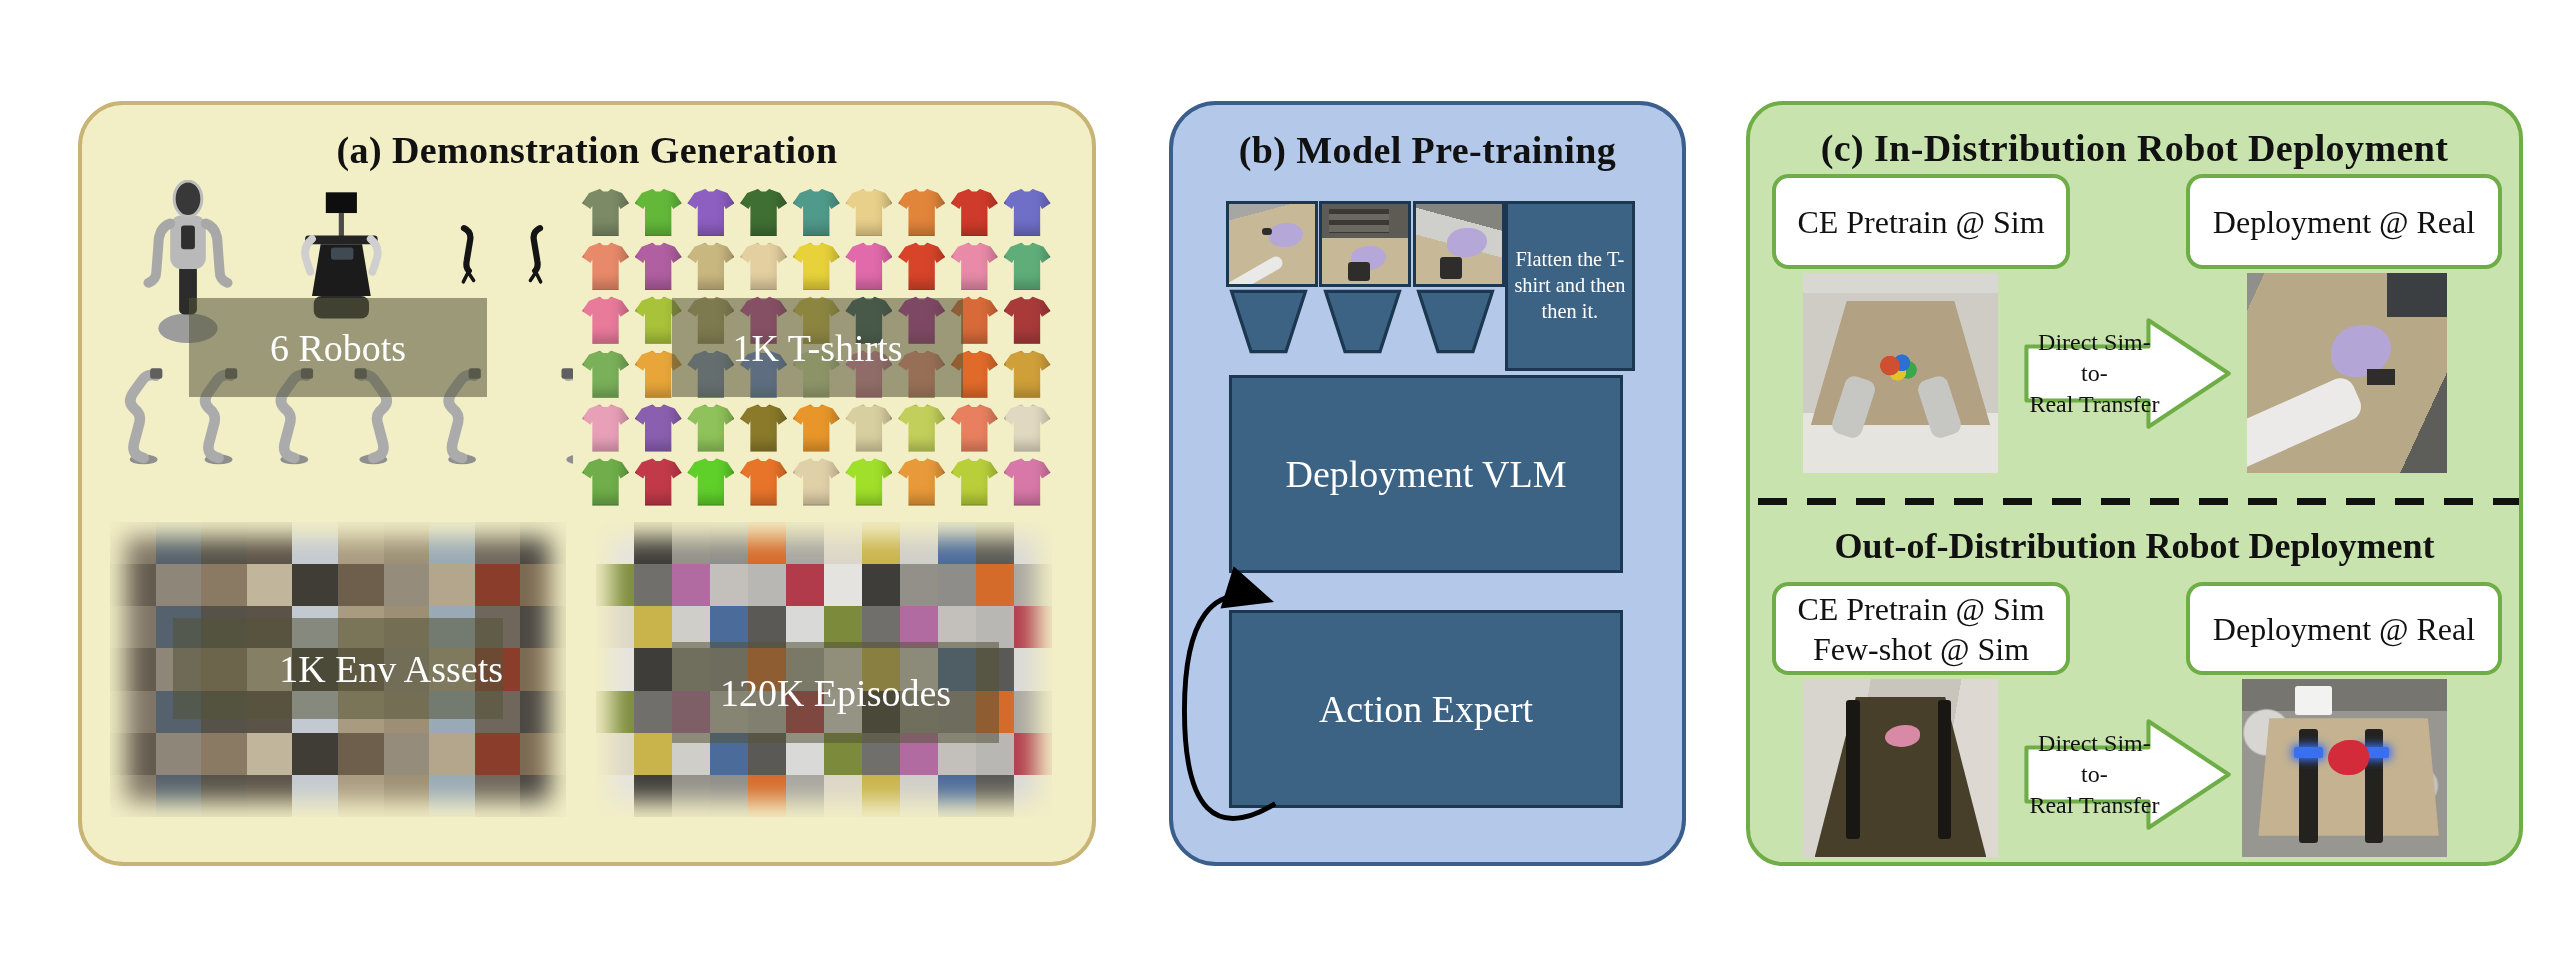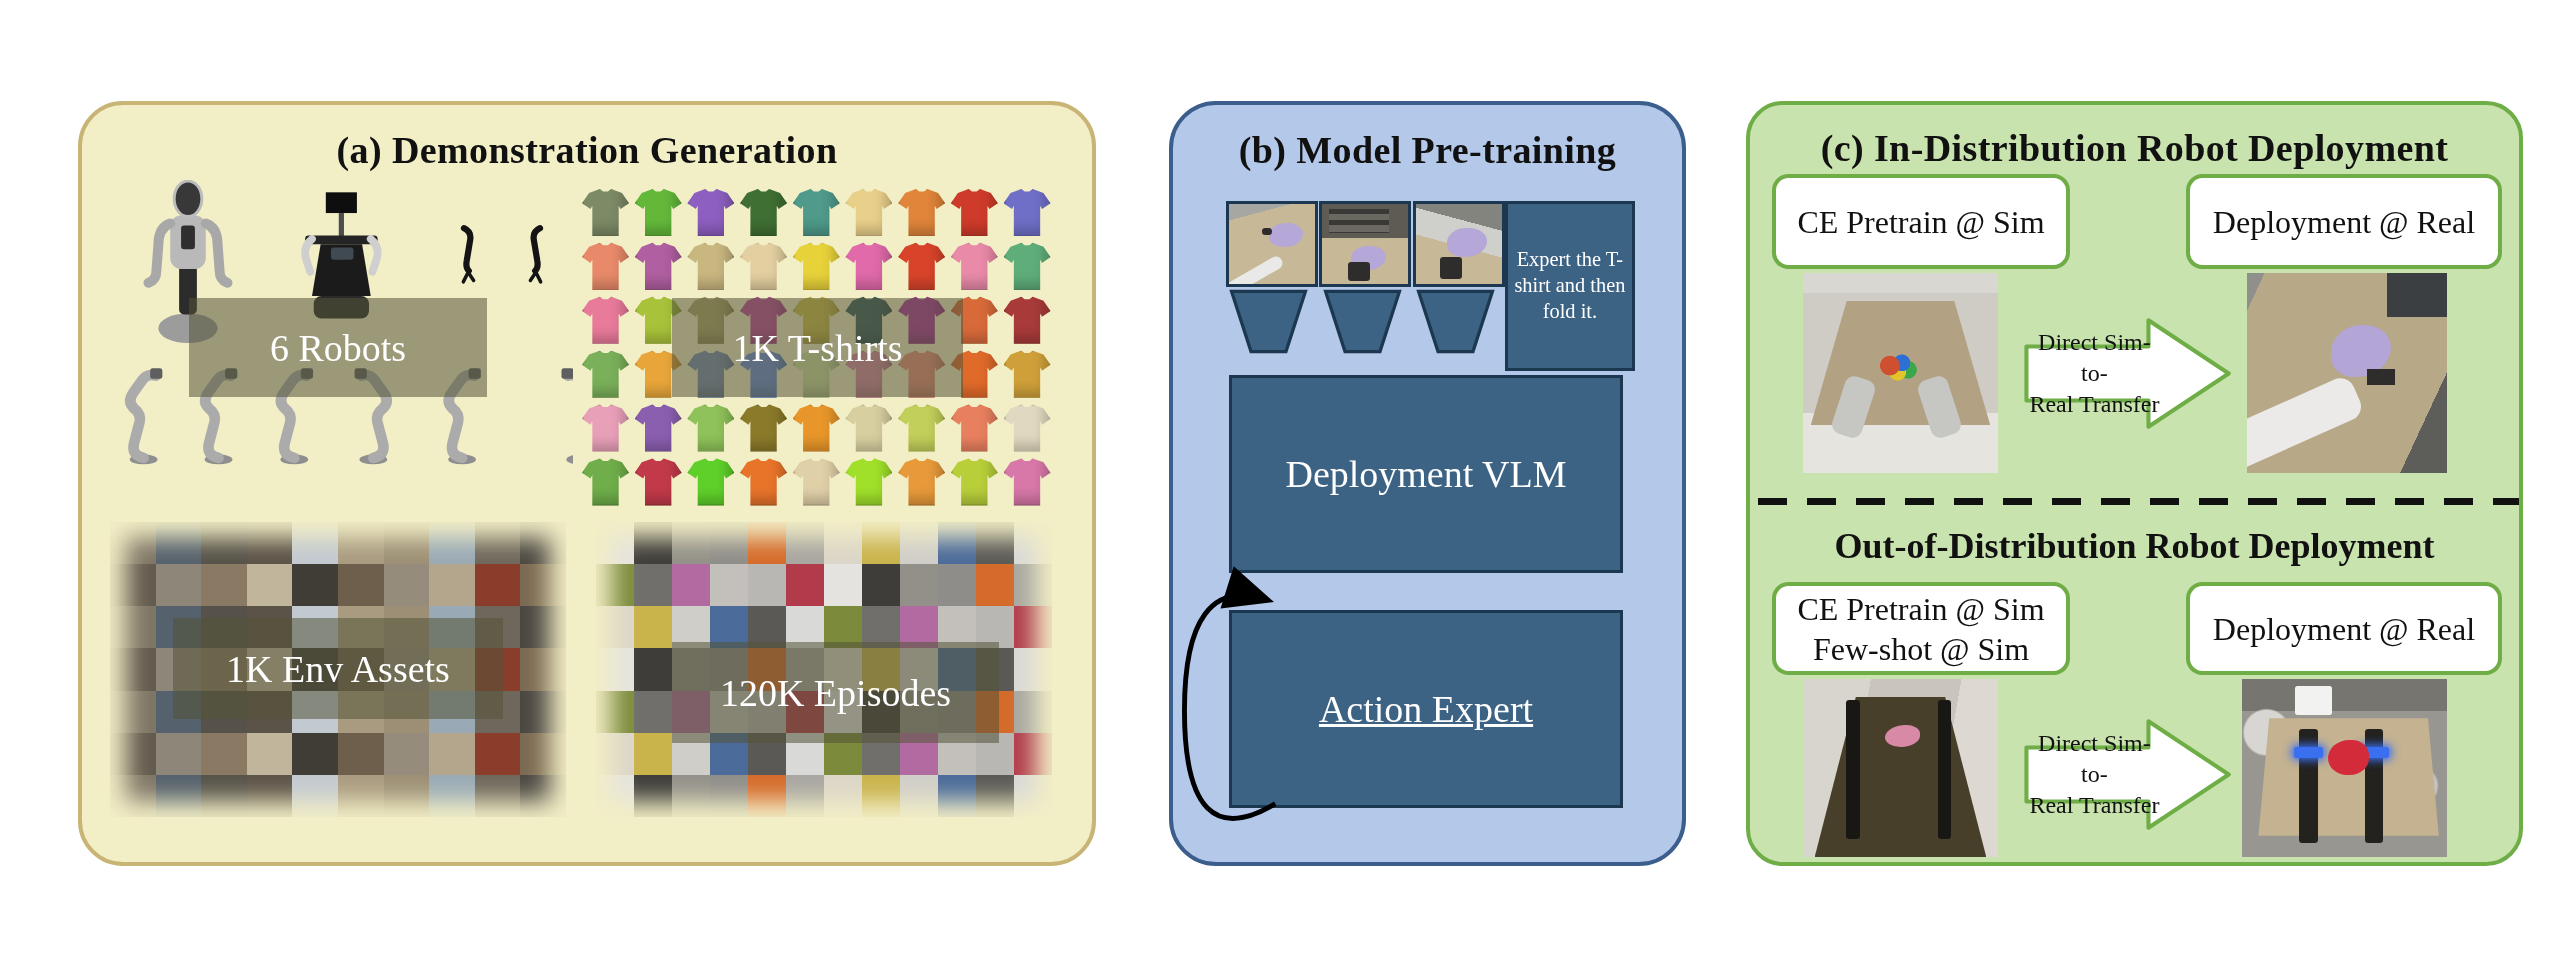--- a/index.html
+++ b/index.html
@@ -39,21 +39,21 @@
   #b-thumb1 .arm{position:absolute;left:-12%;bottom:2%;width:78%;height:16%;background:#e9e9e7;
                  border-radius:9.8px;transform:rotate(-30deg);}
   #b-thumb2{background:linear-gradient(180deg,#5e5b55 0 42%,#c7b997 42% 100%);}
   #b-thumb2 .shelf{position:absolute;left:8%;top:6%;width:70%;height:30%;
                    background:repeating-linear-gradient(180deg,#3b3936 0 4.9px,#6b6861 4.9px 11.4px);}
   #b-thumb3{background:linear-gradient(195deg,#84847f 0 26%,#cfcfcb 26% 52%,#c7b997 52% 100%);}
   .funnel-svg{position:absolute;}
   #b-instruction{left:332px;top:96px;width:114px;height:154px;font-size:20.4px;line-height:1.26;
                  padding:4.9px;}
   #b-vlm{left:56px;top:270px;width:388px;height:192px;font-size:38px;}
-  #b-action{left:56px;top:505px;width:388px;height:192px;font-size:38px;text-decoration:underline;}
+  #b-action{left:56px;top:505px;width:388px;height:192px;font-size:38px;}
   #b-loss{position:absolute;left:98px;top:713px;width:401px;text-align:center;font-size:38px;
           font-weight:600;white-space:nowrap;}
 
   
   #panel-c{left:1746px;width:777px;background:#c9e3ae;border:4.9px solid #6fae47;border-radius:37px;}
   .cbox{position:absolute;background:#fff;border:4.1px solid #6fae47;border-radius:16.4px;display:flex;
         flex-direction:column;align-items:center;justify-content:center;font-size:32px;
         text-align:center;line-height:1.25;}
   .cphoto{position:absolute;overflow:hidden;}
   .block-arrow{position:absolute;width:208px;height:123px;}
@@ -384,21 +384,21 @@
           <div class="tile" style="background: rgb(213, 107, 43);"></div>
           <div class="tile" style="background: rgb(168, 166, 161);"></div>
           <div class="tile" style="background: rgb(220, 214, 200);"></div>
           <div class="tile" style="background: rgb(201, 179, 75);"></div>
           <div class="tile" style="background: rgb(208, 206, 201);"></div>
           <div class="tile" style="background: rgb(75, 107, 155);"></div>
           <div class="tile" style="background: rgb(91, 89, 86);"></div>
           <div class="tile" style="background: rgb(217, 217, 215);"></div>
         </div>
     </div>
-    <div class="overlay-label" style="left:91px;top:513px;width:330px;height:101px;">
+    <div class="overlay-label" style="left:91px;top:513px;width:330px;height:101px;justify-content:flex-end;">
       <span>1K Env Assets</span>
     </div>
     <div class="overlay-label" style="left:590px;top:513px;width:327px;height:101px;margin-top:24px;">
       <span>120K Episodes</span>
     </div>
   </div>
 
   <div id="panel-b" class="panel">
     <div class="ptitle" style="top:23px;">(b) Model Pre-training</div>
 
@@ -411,21 +411,21 @@
       <div class="shelf"></div>
       <div class="cloth" style="left:34%;top:52%;"></div>
       <div class="grip" style="left:30%;top:72%;width:26%;height:24%;"></div>
     </div>
     <div id="b-thumb3" class="bthumb" style="left:240px;top:96px;">
       <div class="cloth" style="left:36%;top:30%;width:46%;height:36%;"></div>
       <div class="grip" style="left:28%;top:66%;width:26%;height:28%;"></div>
     </div>
 
     <div id="b-instruction" class="bbox">
-      <span>Expert the T-shirt and then fold it.</span>
+      <span>Flatten the T-shirt and then then it.</span>
     </div>
 
     <svg class="funnel-svg" style="left:56px;top:184px;" width="79" height="65" viewBox="0 0 97 80">
       <polygon points="3,3 94,3 70,77 27,77" fill="#3c6384" stroke="#1c3750" stroke-width="4"></polygon>
     </svg>
     <svg class="funnel-svg" style="left:150px;top:184px;" width="79" height="65" viewBox="0 0 97 80">
       <polygon points="3,3 94,3 70,77 27,77" fill="#3c6384" stroke="#1c3750" stroke-width="4"></polygon>
     </svg>
     <svg class="funnel-svg" style="left:243px;top:184px;" width="79" height="65" viewBox="0 0 97 80">
       <polygon points="3,3 94,3 70,77 27,77" fill="#3c6384" stroke="#1c3750" stroke-width="4"></polygon>

